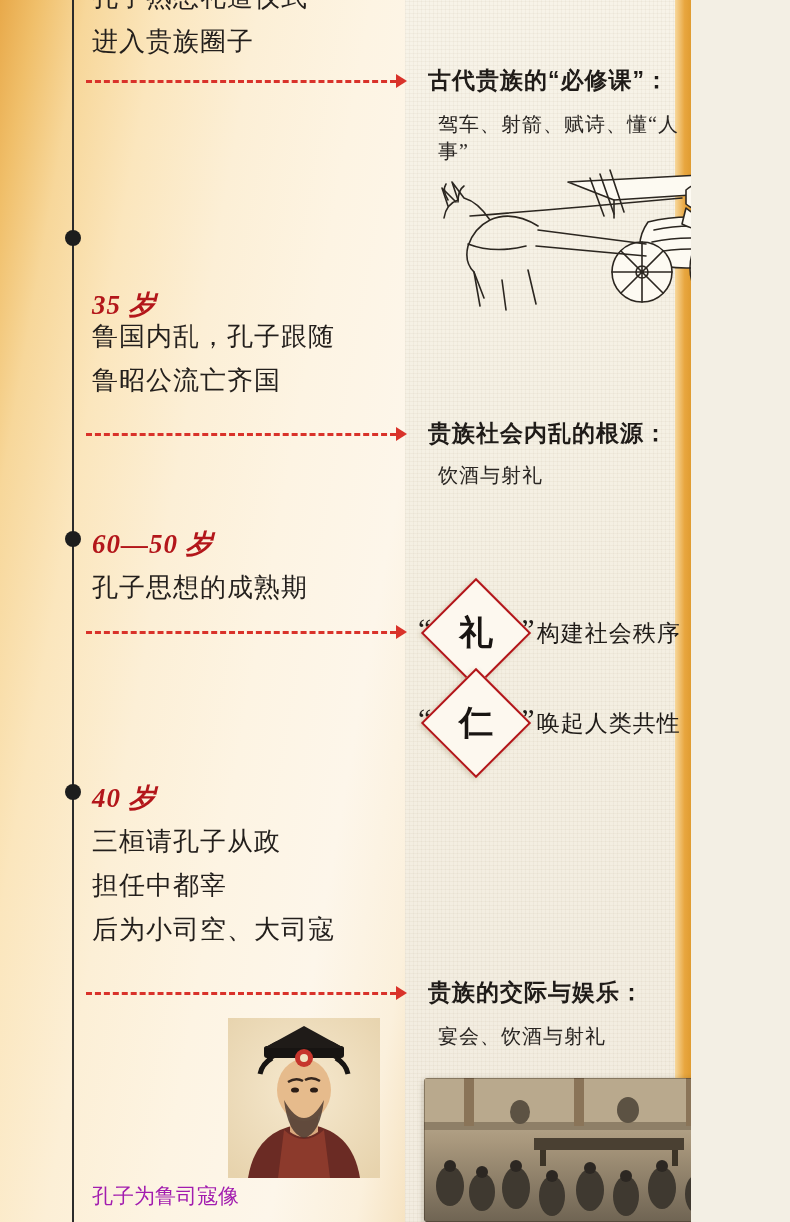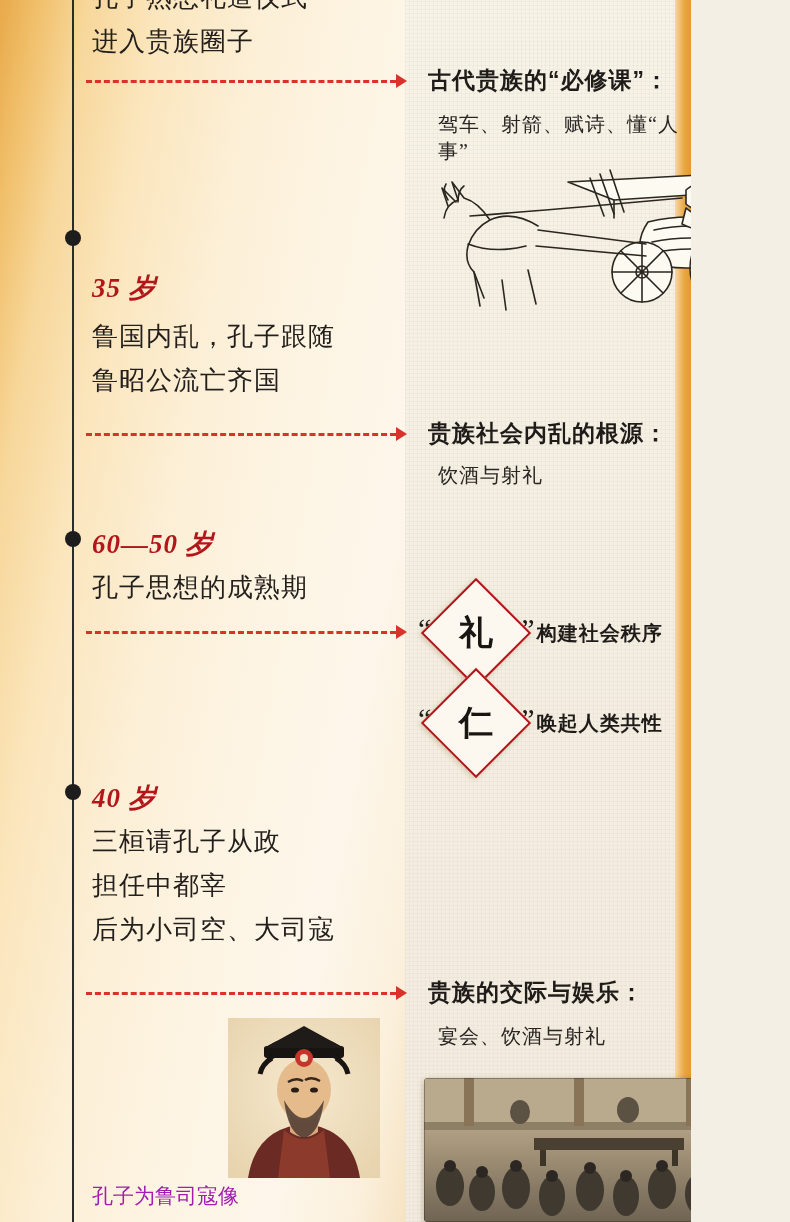--- a/index.html
+++ b/index.html
@@ -146,22 +146,22 @@
     margin: 0 6px;
   }
   .diamond span {
     transform: rotate(-45deg);
     font-size: 34px;
     font-weight: bold;
     color: #191512;
     font-family: "Liberation Serif", "DejaVu Serif", serif;
   }
   .concept-text {
-    font-size: 20px;
-    font-weight: bold;
+    font-size: 23px;
+    font-weight: normal;
     color: #1f1b18;
     letter-spacing: 1px;
     margin-left: 2px;
   }
   
   .chariot {
     position: absolute;
     left: 418px;
     top: 160px;
     width: 360px;
@@ -249,21 +249,21 @@
         <path d="M50 84 q26 10 58 2"></path>
         <path d="M30 40 q-6 -10 -2 -16 M40 42 q0 -12 6 -16"></path>
 
         <path d="M52 56 q80 -6 212 -18"></path>
 
         <path d="M172 18 L186 56 M182 14 L196 54 M192 10 L206 52"></path>
       </g>
     </svg>
   </div>
 
-  <div class="age-label" style="top:270px;">35 岁</div>
+  <div class="age-label" style="top:287px;">35 岁</div>
   <div class="left-text" style="top:315px;">鲁国内乱，孔子跟随
 鲁昭公流亡齐国</div>
 
   <div class="connector" style="left:86px; top:433px; width:310px;"></div>
   <div class="arrow-head" style="left:396px; top:427px;"></div>
 
   <div class="r-head" style="top:418px;">贵族社会内乱的根源：</div>
   <div class="r-body" style="top:462px;">饮酒与射礼</div>
 
   <div class="age-label" style="top:526px;">60—50 岁</div>

